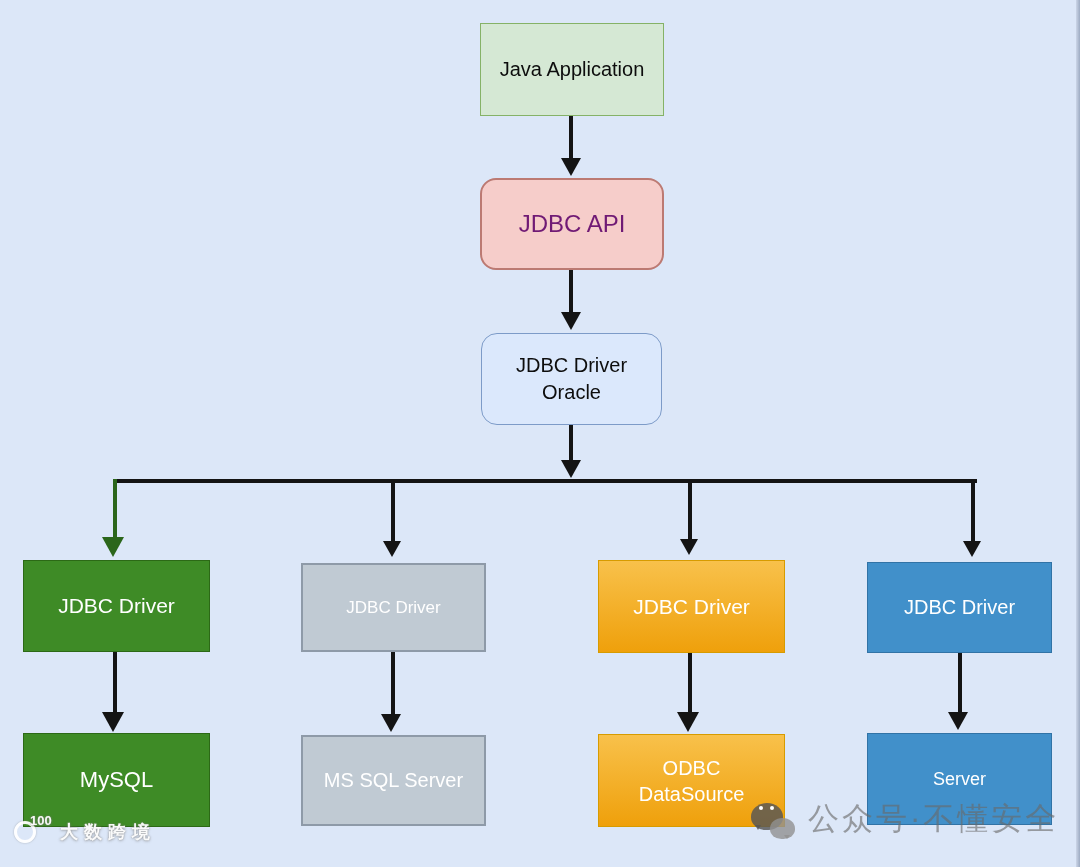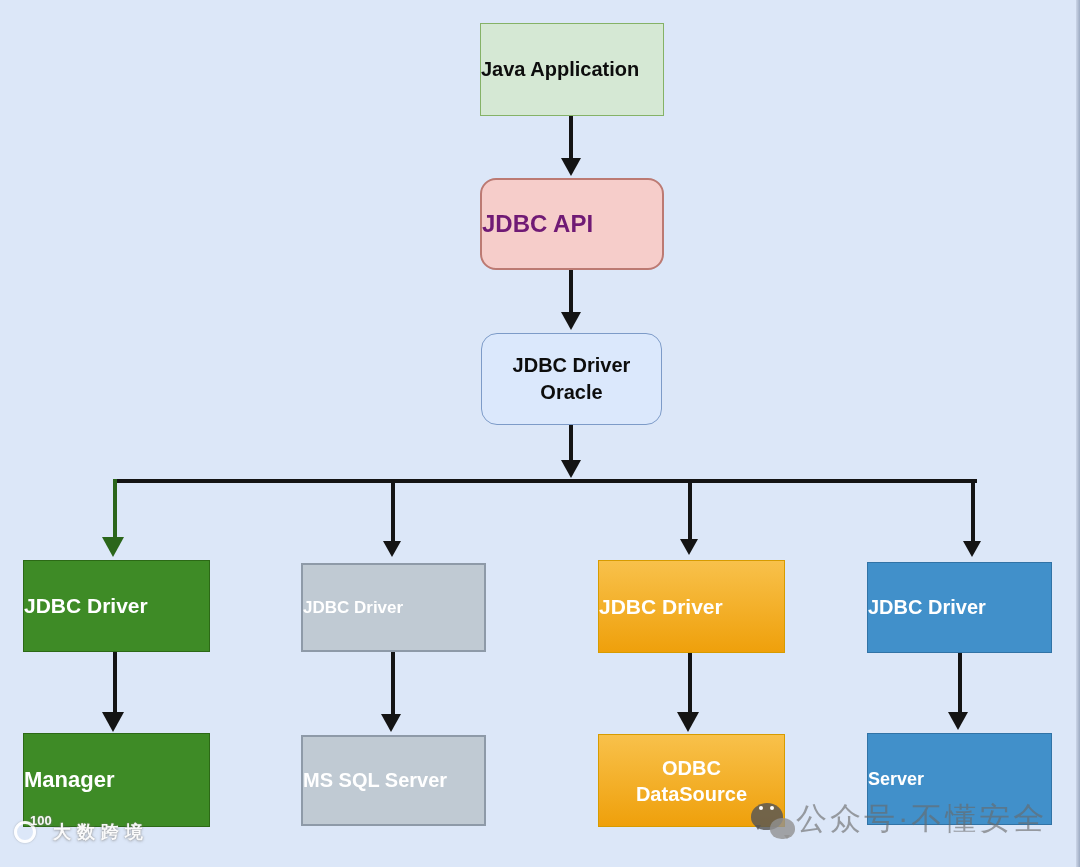--- a/index.html
+++ b/index.html
@@ -9,23 +9,23 @@
   }
   .canvas{
     position:relative;
     width:1080px;height:867px;
     background:#dce7f8;
     overflow:hidden;
   }
   
   .node{
     position:absolute;
-    display:flex;align-items:center;justify-content:flex-start;
+    display:flex;align-items:center;justify-content:center;
     text-align:center;
-    font-weight:bold;
+    font-weight:normal;
     box-sizing:border-box;
   }
   .n-javaapp{
     left:480px;top:23px;width:184px;height:93px;
     background:#d5e8d4;border:1px solid #85b267;
     color:#0d0d0d;font-size:20px;
   }
   .n-api{
     left:480px;top:178px;width:184px;height:92px;
     background:#f6cdca;border:2px solid #bc7a73;
@@ -87,21 +87,21 @@
     position:absolute;width:0;height:0;
     border-left:10px solid transparent;
     border-right:10px solid transparent;
     border-top:18px solid #141414;
   }
   .green{background:#2b661b;}
   .head.green{background:transparent;border-top-color:#2b661b;}
   
   .wm-left{
     position:absolute;left:14px;top:806px;height:52px;
-    display:flex;align-items:center;gap:9px;
+    display:flex;align-items:center;gap:16px;
     color:rgba(255,255,255,0.95);
     text-shadow:0 0 2px rgba(130,130,130,0.85), 0 1px 3px rgba(130,130,130,0.45);
     z-index:5;
   }
   .wm-left .ring{
     position:relative;width:30px;height:30px;flex:0 0 auto;
   }
   .wm-left .ring .circ{
     position:absolute;left:0;top:4px;width:22px;height:22px;
     border:3px solid rgba(255,255,255,0.95);border-radius:50%;
@@ -110,21 +110,21 @@
   }
   .wm-left .ring .sup{
     position:absolute;left:16px;top:-4px;
     font-size:13px;font-weight:bold;letter-spacing:0;
   }
   .wm-left .wm-text{
     font-size:18px;letter-spacing:6px;font-weight:700;
   }
   .wm-right{
     position:absolute;left:748px;top:796px;
-    display:flex;align-items:center;gap:0;
+    display:flex;align-items:center;gap:12px;
     z-index:5;
   }
   .wechat{
     position:relative;width:48px;height:46px;flex:0 0 auto;
   }
   .wechat .b1{
     position:absolute;left:3px;top:7px;width:32px;height:27px;
     background:rgba(85,85,85,0.82);border-radius:50% 50% 46% 46%;
   }
   .wechat .b1:after{
@@ -216,21 +216,21 @@
   <div class="vline" style="left:391px;top:652px;height:64px;"></div>
   <div class="head" style="left:381px;top:714px;"></div>
 
   <div class="vline" style="left:688px;top:653px;height:61px;"></div>
   <div class="head" style="left:677px;top:712px;border-left-width:11px;border-right-width:11px;border-top-width:20px;"></div>
 
   <div class="vline" style="left:958px;top:653px;height:61px;"></div>
   <div class="head" style="left:948px;top:712px;"></div>
 
   <div class="node n-db-oracle">
-    <span>Manager</span>
+    <span>MySQL</span>
   </div>
   <div class="node n-db-odbc">
     <span>ODBC DataSource</span>
   </div>
   <div class="node n-db-mssql">
     <span>MS SQL Server</span>
   </div>
   <div class="node n-db-mysql">
     <span>Server</span>
   </div>

